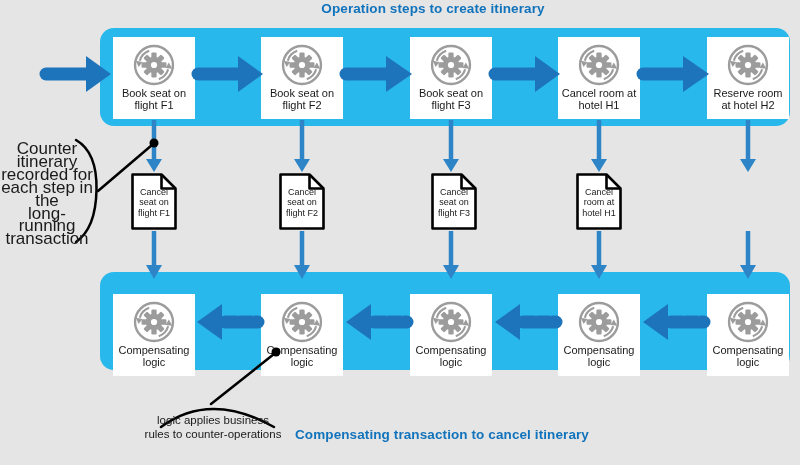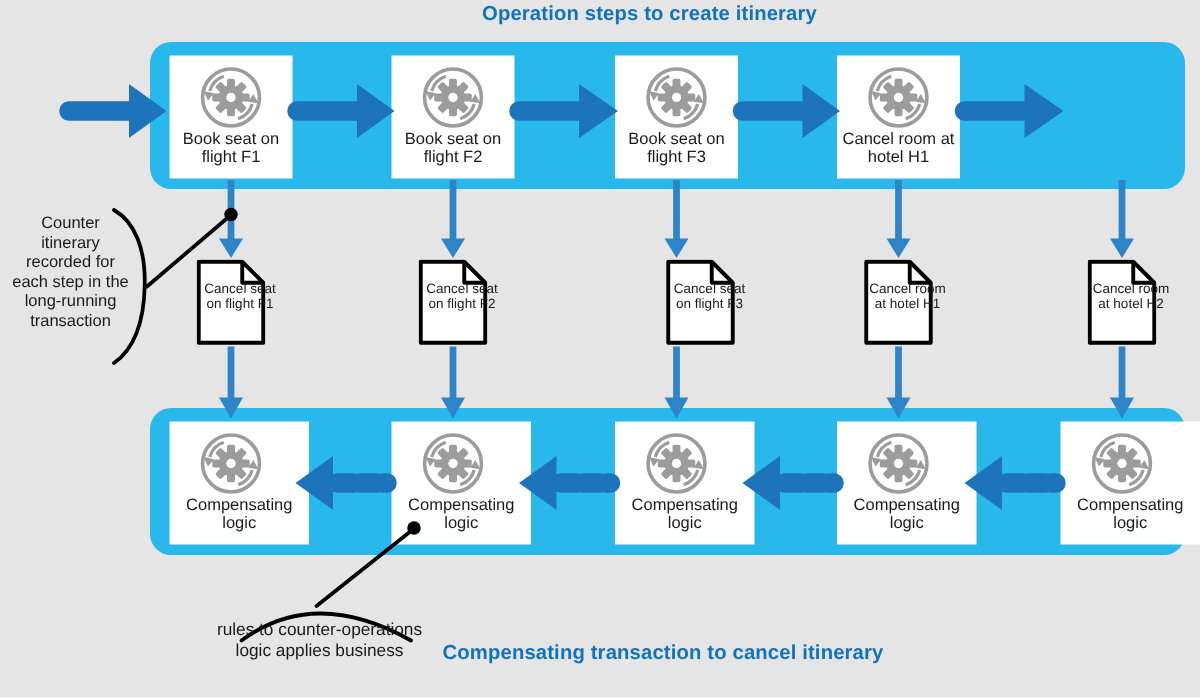--- a/index.html
+++ b/index.html
@@ -25,38 +25,38 @@
   }
   .step .gear{
     position:absolute;left:17px;top:4px;width:48px;height:48px;
     color:var(--gear-gray,#9C9C9C);
   }
   .step .lbl{
     position:absolute;left:1px;right:1px;top:51px;
     font-size:11px;line-height:11.8px;text-align:center;color:#1a1a1a;
   }
   .step.r1{top:37px;}
-  .step.r2{top:281px;padding-left:11px;}
-  .doc{position:absolute;top:173px;width:46px;height:74px;padding-left:12px;}
+  .step.r2{top:294px;}
+  .doc{position:absolute;top:173px;width:46px;height:74px;}
   .doc svg{position:absolute;left:0;top:0;width:46px;height:57px;}
   .doc .dlbl{
     position:absolute;left:1px;right:1px;top:14px;
     font-size:9px;line-height:10.3px;text-align:center;color:#1a1a1a;
   }
   #overlay{position:absolute;left:0;top:0;width:800px;height:465px;pointer-events:none;}
   .ad-line{stroke:var(--arrow-dark,#1E74BA);stroke-width:13;stroke-linecap:round;fill:none;}
   .ad-dash{stroke-dasharray:11 4;}
   .ad-head{fill:var(--arrow-dark,#1E74BA);}
   .am-line{stroke:var(--arrow-mid,#2D84C6);stroke-width:4.5;fill:none;}
   .am-head{fill:var(--arrow-mid,#2D84C6);}
   .blk{stroke:var(--annotation,#000);stroke-width:2.5;fill:none;stroke-linecap:round;}
   .blk-fill{fill:var(--annotation,#000);}
   .callout{position:absolute;color:#1a1a1a;}
   .callout span{display:block;}
-  #callout-left{left:0;top:143px;width:94px;text-align:center;font-size:11px;line-height:12.9px;}
+  #callout-left{left:0;top:143px;width:94px;text-align:center;font-size:17px;line-height:12.9px;}
   #callout-bottom{left:108px;top:414px;width:210px;text-align:center;font-size:11.5px;line-height:13.8px;}
   .defs-holder{position:absolute;width:0;height:0;overflow:hidden;}
 </style>
 </head>
 <body>
 
 <svg class="defs-holder" aria-hidden="true">
   <defs>
     <symbol id="gear" viewBox="0 0 100 100">
       <circle cx="50" cy="50" r="39.5" fill="none" stroke="currentColor" stroke-width="5"></circle>
@@ -108,50 +108,50 @@
         <use href="#gear"></use>
       </svg>
     <div class="lbl">Book seat on flight F3</div>
   </div>
   <div class="step r1" style="left:558px">
     <svg class="gear">
         <use href="#gear"></use>
       </svg>
     <div class="lbl">Cancel room at hotel H1</div>
   </div>
+  <div class="step r1" style="left:707px">
+    <svg class="gear">
+        <use href="#gear"></use>
+      </svg>
+    <div class="lbl">Reserve room at hotel H2</div>
+  </div>
 
   <div class="doc" style="left:131px">
     <svg viewBox="0 0 46 57">
         <use href="#docshape"></use>
       </svg>
     <div class="dlbl">Cancel seat on flight F1</div>
   </div>
   <div class="doc" style="left:279px">
     <svg viewBox="0 0 46 57">
         <use href="#docshape"></use>
       </svg>
     <div class="dlbl">Cancel seat on flight F2</div>
   </div>
-  <div class="doc" style="left:444px">
+  <div class="doc" style="left:431px">
     <svg viewBox="0 0 46 57">
         <use href="#docshape"></use>
       </svg>
     <div class="dlbl">Cancel seat on flight F3</div>
   </div>
   <div class="doc" style="left:576px">
     <svg viewBox="0 0 46 57">
         <use href="#docshape"></use>
       </svg>
     <div class="dlbl">Cancel room at hotel H1</div>
-  </div>
-  <div class="doc" style="left:725px">
-    <svg viewBox="0 0 46 57">
-        <use href="#docshape"></use>
-      </svg>
-    <div class="dlbl">Cancel room at hotel H2</div>
   </div>
 
   <div class="step r2" style="left:113px">
     <svg class="gear">
         <use href="#gear"></use>
       </svg>
     <div class="lbl">Compensating logic</div>
   </div>
   <div class="step r2" style="left:261px">
     <svg class="gear">
@@ -276,17 +276,17 @@
 
   <div class="callout" id="callout-left">
     <span>Counter</span>
     <span>itinerary</span>
     <span>recorded for</span>
     <span>each step in the</span>
     <span>long-running</span>
     <span>transaction</span>
   </div>
   <div class="callout" id="callout-bottom">
+    <span>logic applies business</span>
     <span>rules to counter-operations</span>
-    <span>logic applies business</span>
   </div>
 
 </div>
 
 </body></html>

